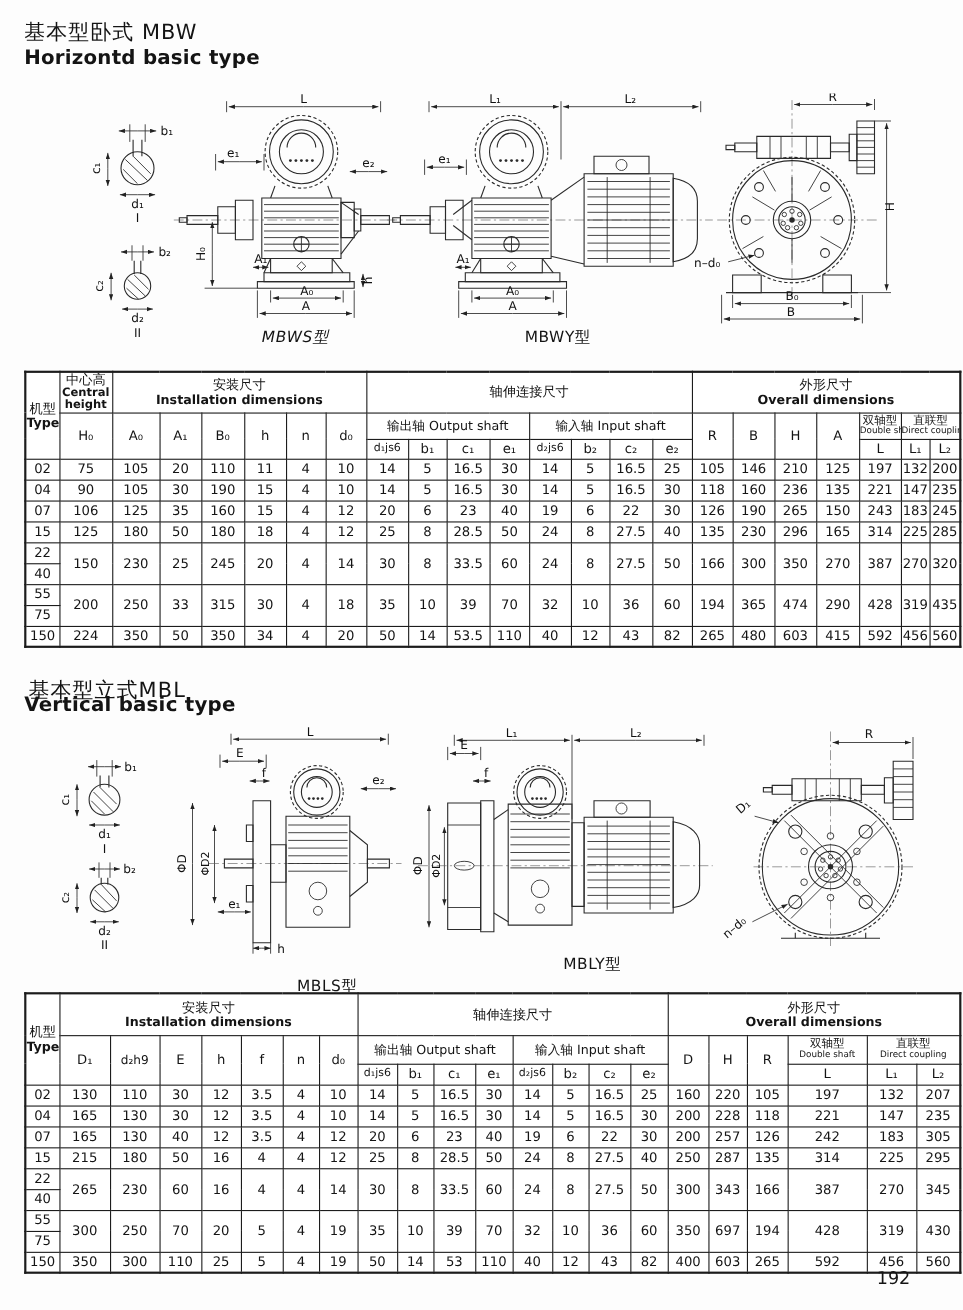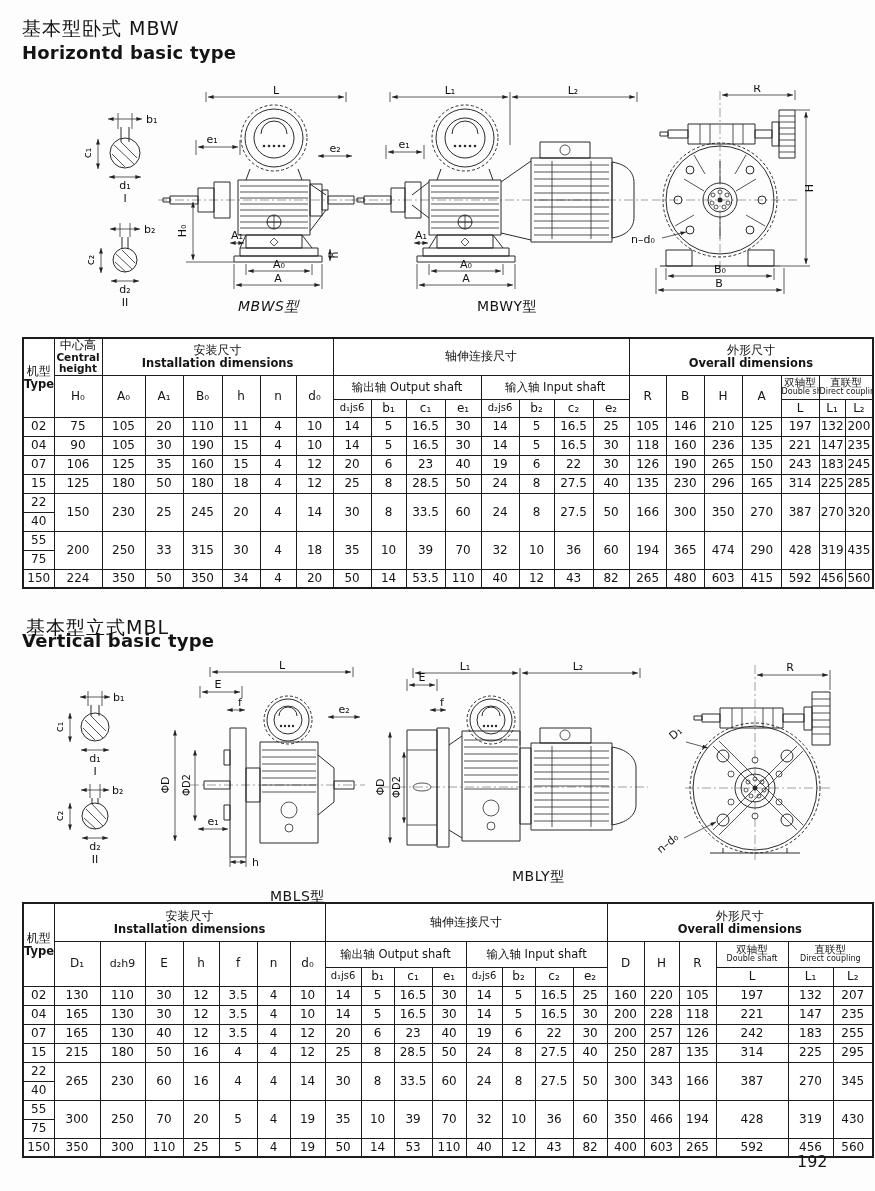--- a/index.html
+++ b/index.html
@@ -995,21 +995,21 @@
         <td>40</td>
         <td>19</td>
         <td>6</td>
         <td>22</td>
         <td>30</td>
         <td>200</td>
         <td>257</td>
         <td>126</td>
         <td>242</td>
         <td>183</td>
-        <td>255</td>
+        <td>305</td>
       </tr>
       <tr>
         <td>15</td>
         <td>215</td>
         <td>180</td>
         <td>50</td>
         <td>16</td>
         <td>4</td>
         <td>4</td>
         <td>12</td>
@@ -1066,21 +1066,21 @@
         <td rowspan="2">19</td>
         <td rowspan="2">35</td>
         <td rowspan="2">10</td>
         <td rowspan="2">39</td>
         <td rowspan="2">70</td>
         <td rowspan="2">32</td>
         <td rowspan="2">10</td>
         <td rowspan="2">36</td>
         <td rowspan="2">60</td>
         <td rowspan="2">350</td>
-        <td rowspan="2">466</td>
+        <td rowspan="2">697</td>
         <td rowspan="2">194</td>
         <td rowspan="2">428</td>
         <td rowspan="2">319</td>
         <td rowspan="2">430</td>
       </tr>
       <tr>
         <td>75</td>
       </tr>
       <tr>
         <td>150</td>

